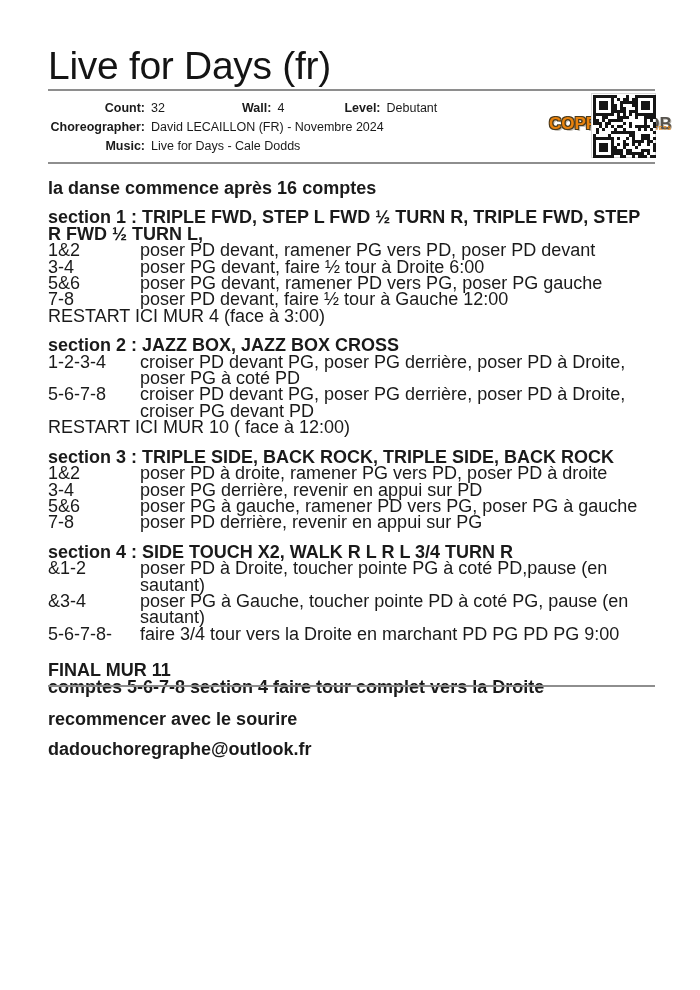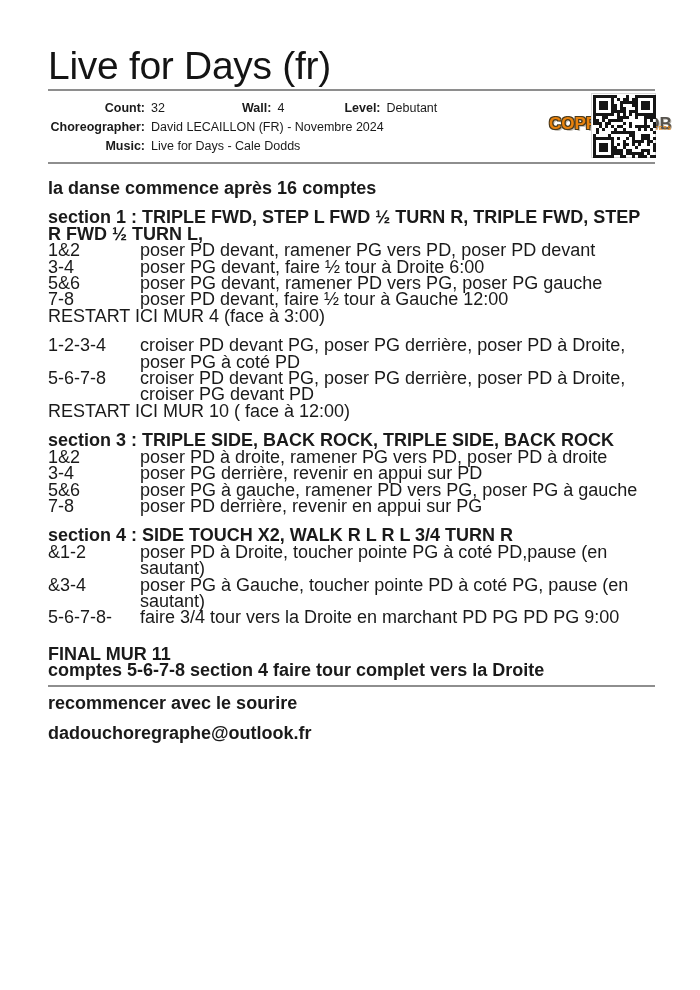--- a/index.html
+++ b/index.html
@@ -100,20 +100,21 @@
             </div>
             <div class="step-row">
               <span class="step-count">7-8</span>
               <span class="step-text">poser PD devant, faire ½ tour à Gauche 12:00</span>
             </div>
           </div>
     <div class="section-note">RESTART ICI MUR 4 (face à 3:00)</div>
   </div>
 
   <div class="section">
+    <div class="section-heading">section 2 : JAZZ BOX, JAZZ BOX CROSS</div>
     <div>
             <div class="step-row">
               <span class="step-count">1-2-3-4</span>
               <span class="step-text">croiser PD devant PG, poser PG derrière, poser PD à Droite, poser PG à coté PD</span>
             </div>
             <div class="step-row">
               <span class="step-count">5-6-7-8</span>
               <span class="step-text">croiser PD devant PG, poser PG derrière, poser PD à Droite, croiser PG devant PD</span>
             </div>
           </div>

